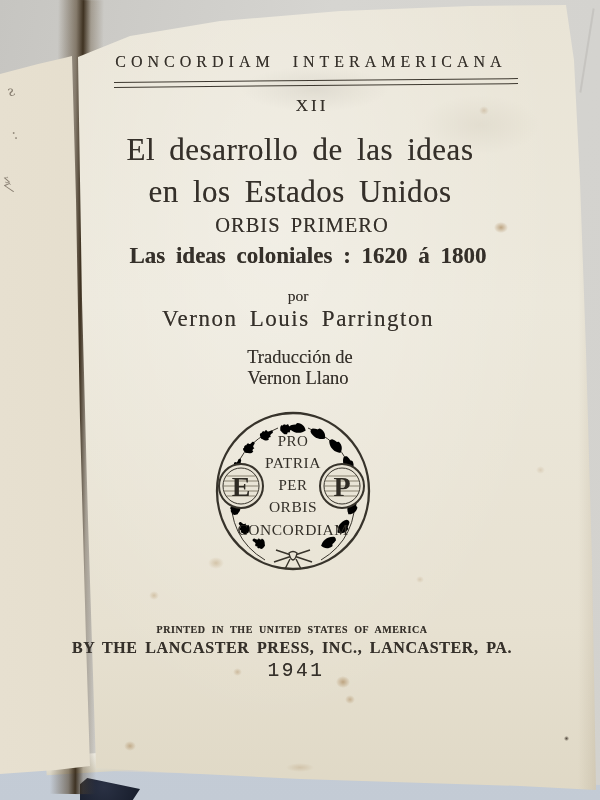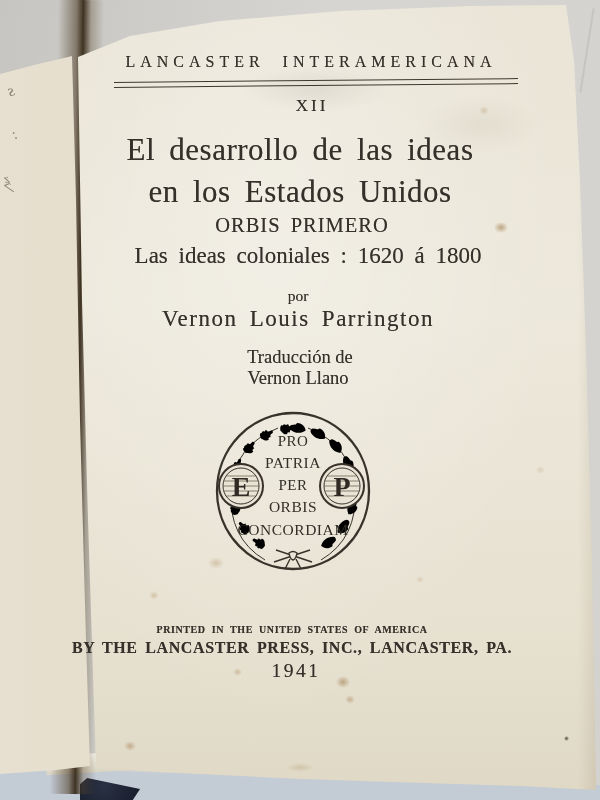--- a/index.html
+++ b/index.html
@@ -51,29 +51,29 @@
   .sm1{left:240px;top:66px;width:150px;height:46px;background:radial-gradient(ellipse,rgba(150,145,132,.16),rgba(150,145,132,0) 70%);}
   .sm2{left:420px;top:95px;width:120px;height:60px;background:radial-gradient(ellipse,rgba(160,150,128,.12),rgba(160,150,128,0) 70%);}
   
   .content{left:67px;top:0;width:470px;height:800px;color:#35302a;}
   .content .blk{position:absolute;width:100%;text-align:center;text-shadow:0 0 .4px rgba(53,48,40,.55);}
   .series{top:53px;left:9px;font-size:16px;letter-spacing:5px;word-spacing:9px;}
   .rule{position:absolute;top:80px;left:47px;width:404px;height:4px;border-top:1.9px solid #3d382f;border-bottom:1.3px solid #3d382f;transform:rotate(-.55deg);}
   .volume{top:96px;left:10px;font-size:17px;letter-spacing:3px;}
   .title{top:129px;left:-2px;font-size:31px;line-height:42px;word-spacing:6px;letter-spacing:.5px;}
   .tome{top:214px;left:0;font-size:20.5px;letter-spacing:1px;word-spacing:4px;}
-  .subtitle{top:243px;left:6px;font-size:23px;word-spacing:5px;}
+  .subtitle{top:243px;left:6px;font-size:23px;word-spacing:5px;font-weight:bold;}
   .by{top:287px;left:-4px;font-size:15.5px;}
   .author{top:306px;left:-4px;font-size:23px;letter-spacing:1.5px;word-spacing:5px;}
   .trad{top:347px;left:-2px;font-size:18.5px;}
   .translator{top:368px;left:-4px;font-size:18.5px;}
   .seal-wrap{position:absolute;top:410px;left:141px;width:170px;height:164px;}
   .imprint1{top:624px;left:-10px;font-size:10px;font-weight:bold;letter-spacing:.6px;word-spacing:3px;}
   .imprint2{top:639px;left:-10px;font-size:16px;font-weight:bold;letter-spacing:.6px;word-spacing:3px;}
-  .year{top:660px;left:-6px;font-size:19.5px;letter-spacing:2.5px;}
+  .year{top:660px;left:-6px;font-size:19.5px;letter-spacing:2.5px;font-family:Liberation Mono, monospace;}
   
   .fox{position:absolute;border-radius:50%;}
   .f1{left:494px;top:222px;width:14px;height:11px;background:radial-gradient(ellipse,rgba(152,110,58,.55),rgba(152,110,58,0) 72%);}
   .f2{left:479px;top:106px;width:10px;height:9px;background:radial-gradient(ellipse,rgba(152,110,58,.25),rgba(152,110,58,0) 70%);}
   .f3{left:208px;top:557px;width:16px;height:12px;background:radial-gradient(ellipse,rgba(160,120,62,.3),rgba(160,120,62,0) 70%);}
   .f4{left:149px;top:591px;width:10px;height:9px;background:radial-gradient(ellipse,rgba(160,120,62,.3),rgba(160,120,62,0) 70%);}
   .f5{left:336px;top:676px;width:14px;height:12px;background:radial-gradient(ellipse,rgba(150,106,52,.5),rgba(150,106,52,0) 72%);}
   .f6{left:233px;top:668px;width:9px;height:8px;background:radial-gradient(ellipse,rgba(150,106,52,.32),rgba(150,106,52,0) 70%);}
   .f7{left:345px;top:695px;width:10px;height:9px;background:radial-gradient(ellipse,rgba(150,106,52,.38),rgba(150,106,52,0) 70%);}
   .f8{left:124px;top:741px;width:12px;height:10px;background:radial-gradient(ellipse,rgba(150,106,52,.42),rgba(150,106,52,0) 70%);}
@@ -104,21 +104,21 @@
     <span class="ink-mark mk2">:</span>
     <span class="ink-mark mk3">z</span>
     <span class="ink-mark mk4">7</span>
   </div>
 
   <div class="abs main-page"></div>
   <div class="abs smudge sm1"></div>
   <div class="abs smudge sm2"></div>
 
   <div class="abs content">
-    <div class="blk series">LANCASTER INTERAMERICANA</div>
+    <div class="blk series">CONCORDIAM INTERAMERICANA</div>
     <div class="rule"></div>
     <div class="blk volume">XII</div>
     <div class="blk title">
       <div>El desarrollo de las ideas</div>
       <div>en los Estados Unidos</div>
     </div>
     <div class="blk tome">ORBIS PRIMERO</div>
     <div class="blk subtitle">Las ideas coloniales : 1620 á 1800</div>
     <div class="blk by">por</div>
     <div class="blk author">Vernon Louis Parrington</div>

